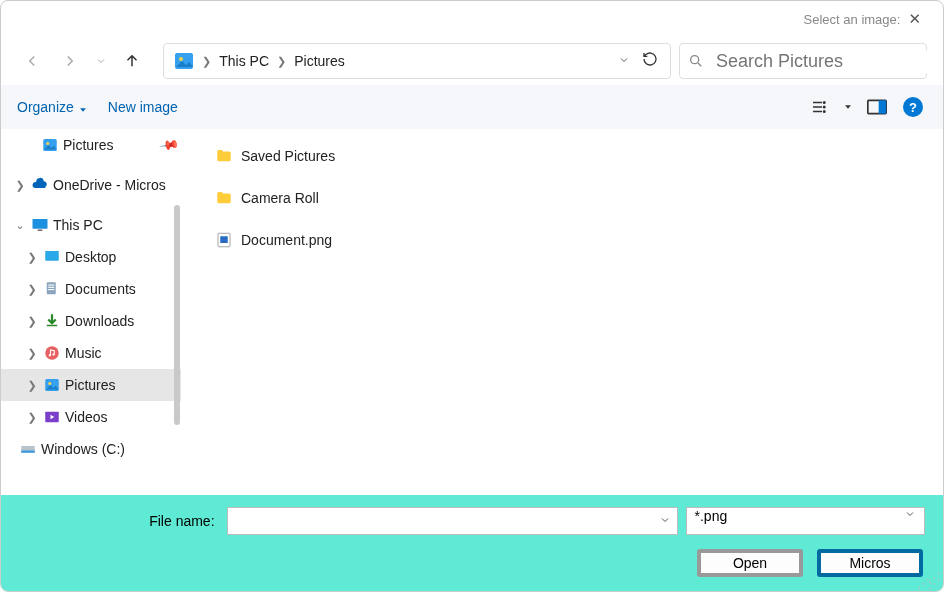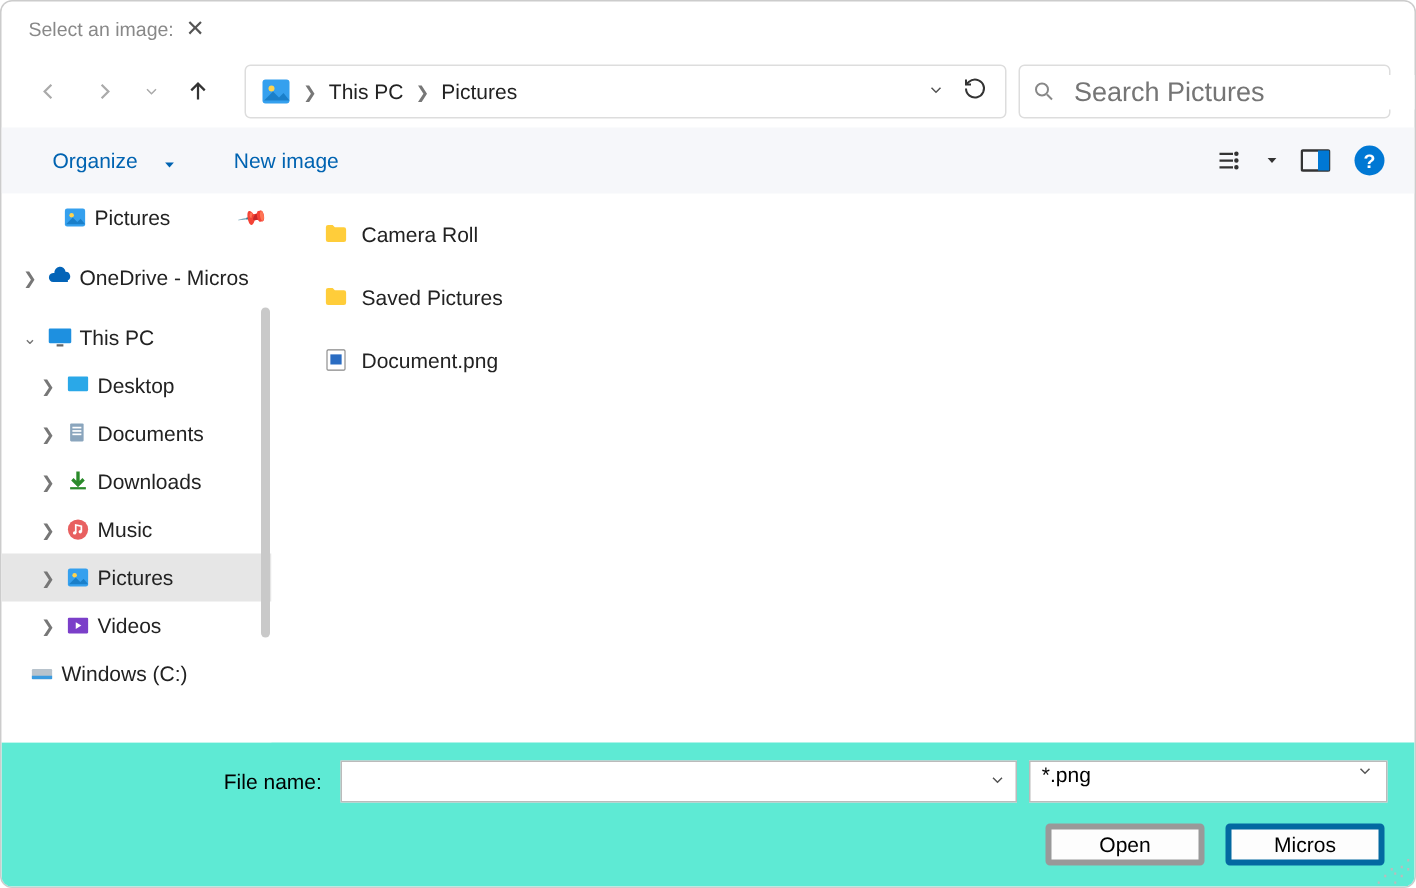--- a/index.html
+++ b/index.html
@@ -1,40 +1,40 @@
 <!DOCTYPE html>
 <html><head>
 <meta charset="utf-8">
 <style>
   * { box-sizing: border-box; font-family: "Segoe UI", Arial, sans-serif; }
   body { margin: 0; background: #fff; }
   .window { width: 944px; height: 592px; border: 1px solid #ccc; border-radius: 8px; overflow: hidden; display: flex; flex-direction: column; background: #fff; position: relative; }
 
   
-  .titlebar { height: 36px; display: flex; align-items: center; justify-content: flex-start; padding: 0 14px 0 18px; color: #888; font-size: 13px; }
+  .titlebar { height: 36px; display: flex; align-items: center; justify-content: flex-end; padding: 0 14px 0 18px; color: #888; font-size: 13px; }
   .close-x { font-size: 15px; color: #555; cursor: pointer; padding: 4px 8px; font-family: Arial; }
 
   
   .navrow { height: 48px; display: flex; align-items: center; padding: 0 16px; gap: 8px; }
   .navbtn { width: 30px; height: 30px; display: flex; align-items: center; justify-content: center; color: #888; cursor: default; }
   .navbtn.active { color: #333; cursor: pointer; }
   .addr { flex: 1; height: 36px; border: 1px solid #ddd; border-radius: 4px; display: flex; align-items: center; padding: 0 8px 0 4px; margin-left: 8px; }
   .addr .picicon { width: 24px; height: 24px; margin: 0 4px; }
   .addr .crumb { padding: 0 6px; font-size: 14px; color: #222; cursor: pointer; }
   .addr .sep { color: #777; font-size: 11px; padding: 0 2px; }
   .addr .spacer { flex: 1; }
   .addr .dd { color: #555; font-size: 11px; padding: 0 8px; cursor: pointer; }
   .addr .refresh { color: #333; padding: 0 4px; cursor: pointer; }
   .searchbox { width: 248px; height: 36px; border: 1px solid #ddd; border-radius: 4px; display: flex; align-items: center; padding: 0 8px; color: #888; }
   .searchbox input { border: none; outline: none; flex: 1; font-size: 18px; color: #333; }
   .searchbox svg { margin-right: 10px; flex-shrink: 0; }
 
   
   .toolbar { height: 44px; background: #f6f7fa; display: flex; align-items: center; padding: 0 16px; gap: 20px; font-size: 14px; }
-  .tool-link { color: #0063b1; cursor: pointer; display: flex; align-items: flex-end; gap: 16px; margin-left: 18px; }
+  .tool-link { color: #0063b1; cursor: pointer; display: flex; align-items: flex-end; gap: 4px; }
   .tool-spacer { flex: 1; }
   .tool-icons { display: flex; align-items: center; gap: 8px; }
   .tool-icons > div { display:flex; align-items:center; justify-content:center; width:28px; height:28px; cursor:pointer; color:#333; }
   .help { width: 20px; height: 20px; border-radius: 50%; background: #0078d4; color: #fff; display: flex; align-items: center; justify-content: center; font-size: 13px; font-weight: bold; }
 
   
   .body { flex: 1; display: flex; overflow: hidden; }
   .sidebar { width: 180px; background: #fff; overflow: hidden; position: relative; }
   .tree { font-size: 14px; color: #222; }
   .treeitem { display: flex; align-items: center; height: 32px; padding-right: 4px; cursor: pointer; gap: 4px; white-space: nowrap; }
@@ -274,27 +274,27 @@
         </div>
       </div>
       <div class="sb-scroll"></div>
     </div>
     <div class="splitter"></div>
     <div class="filepane">
       <div class="fileitem">
         <svg class="fic" viewBox="0 0 24 24">
             <path d="M3 6a2 2 0 0 1 2-2h4l2 2h8a2 2 0 0 1 2 2v9a2 2 0 0 1-2 2H5a2 2 0 0 1-2-2z" fill="#ffcd3a"></path>
           </svg>
-        <span>Camera Roll</span>
+        <span>Saved Pictures</span>
       </div>
       <div class="fileitem">
         <svg class="fic" viewBox="0 0 24 24">
             <path d="M3 6a2 2 0 0 1 2-2h4l2 2h8a2 2 0 0 1 2 2v9a2 2 0 0 1-2 2H5a2 2 0 0 1-2-2z" fill="#ffcd3a"></path>
           </svg>
-        <span>Saved Pictures</span>
+        <span>Camera Roll</span>
       </div>
       <div class="fileitem">
         <svg class="fic" viewBox="0 0 24 24">
             <rect x="4" y="3" width="16" height="18" rx="1" fill="#fff" stroke="#888"></rect>
             <rect x="7" y="7" width="10" height="9" fill="#2a6cc2"></rect>
           </svg>
         <span>Document.png</span>
       </div>
     </div>
   </div>

